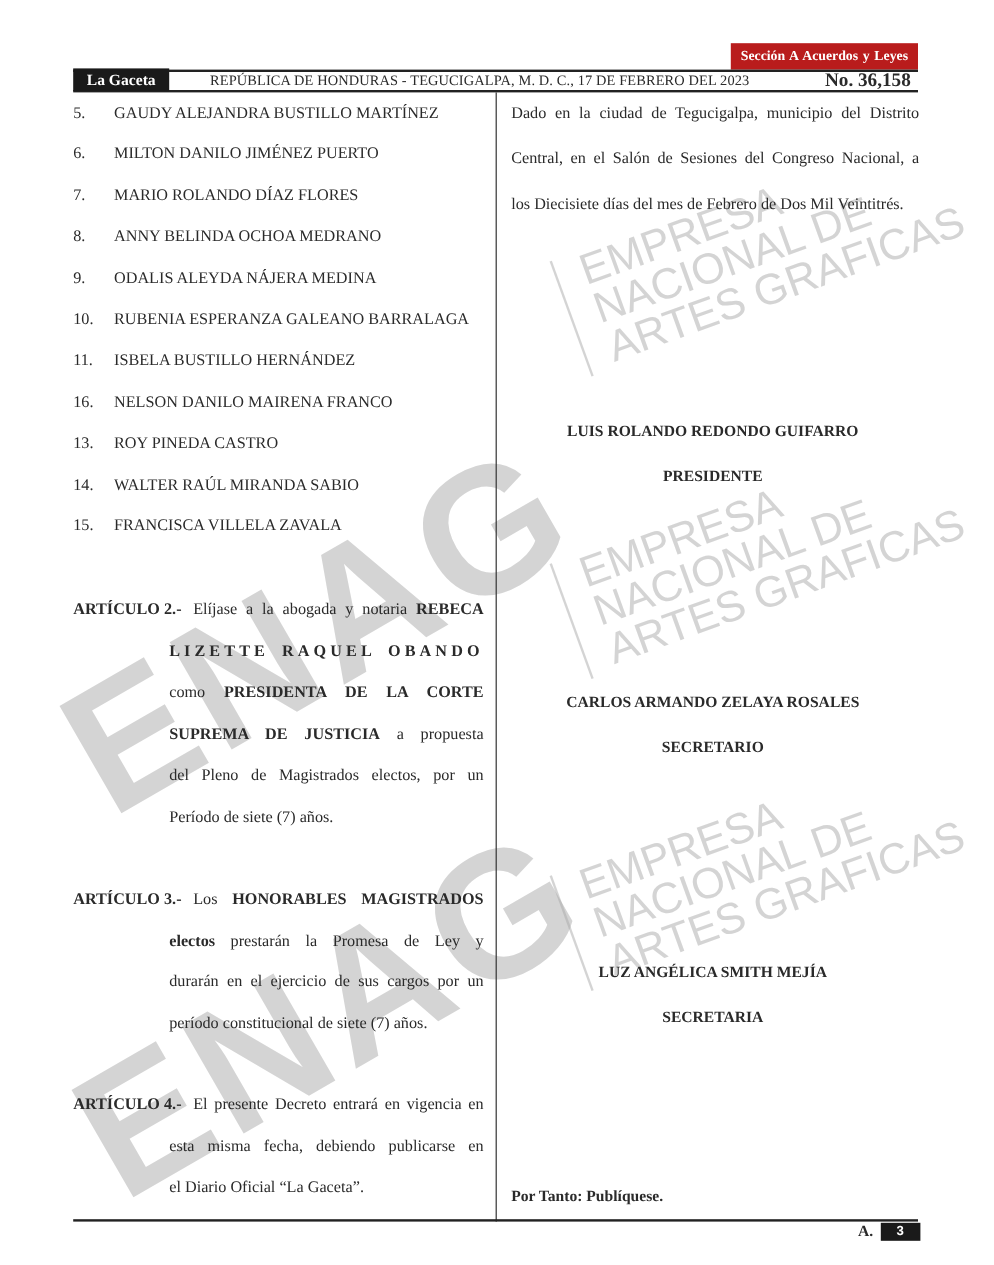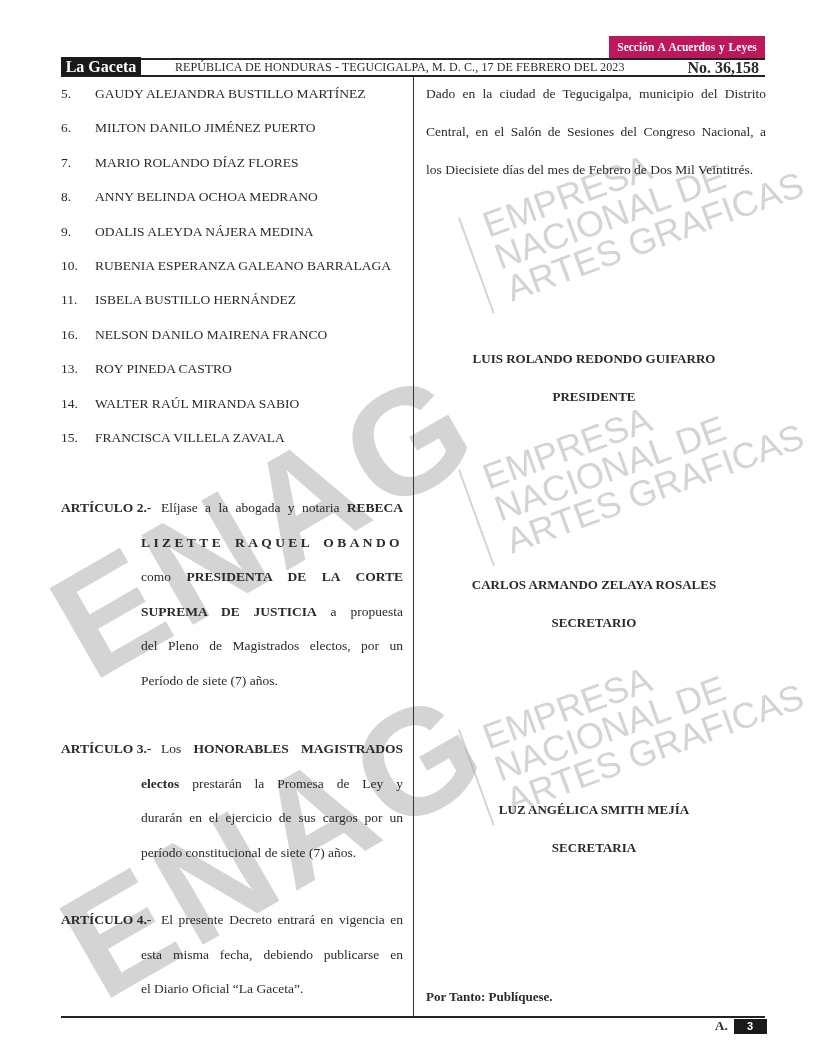--- a/index.html
+++ b/index.html
@@ -2,30 +2,30 @@
 <html><head>
 <meta charset="utf-8">
 <style>
   html, body { margin: 0; padding: 0; }
   body {
     width: 828px; height: 1054px; background: #ffffff; position: relative; overflow: hidden;
     font-family: "Liberation Serif", "DejaVu Serif", serif; color: #2a2a2a;
   }
   .section-tab {
     position: absolute; left: 609px; top: 36px; width: 156px; height: 22px;
-    background: #be185d; color: #fff; font-weight: bold; font-size: 11.5px;
+    background: #b91c1c; color: #fff; font-weight: bold; font-size: 11.5px;
     display: flex; align-items: center; justify-content: center; word-spacing: 1px;
   }
   .header-bar {
     position: absolute; left: 61px; top: 58px; width: 704px; height: 19px;
     border-top: 2px solid #222; border-bottom: 2px solid #222; box-sizing: border-box;
     display: flex; align-items: center;
   }
   .gaceta-label {
-    background: #1a1a1a; color: #fff; font-weight: bold; font-size: 16px;
+    background: #1a1a1a; color: #fff; font-weight: bold; font-size: 13px;
     height: 19px; margin-top: -2px; width: 80px; display: flex; align-items: center; justify-content: center;
   }
   .header-title { font-weight: normal; font-size: 12px; margin-left: 34px; letter-spacing: 0.1px; }
   .header-no { font-weight: bold; font-size: 16px; margin-left: auto; margin-right: 6px; }
   .col-divider { position: absolute; left: 413px; top: 77px; width: 1px; height: 941px; background: #333; }
   .bottom-rule { position: absolute; left: 61px; top: 1016px; width: 704px; height: 2px; background: #222; }
   .page-num {
     position: absolute; left: 715px; top: 1018px; display: flex; align-items: center;
     font-weight: bold; font-size: 13px;
   }

